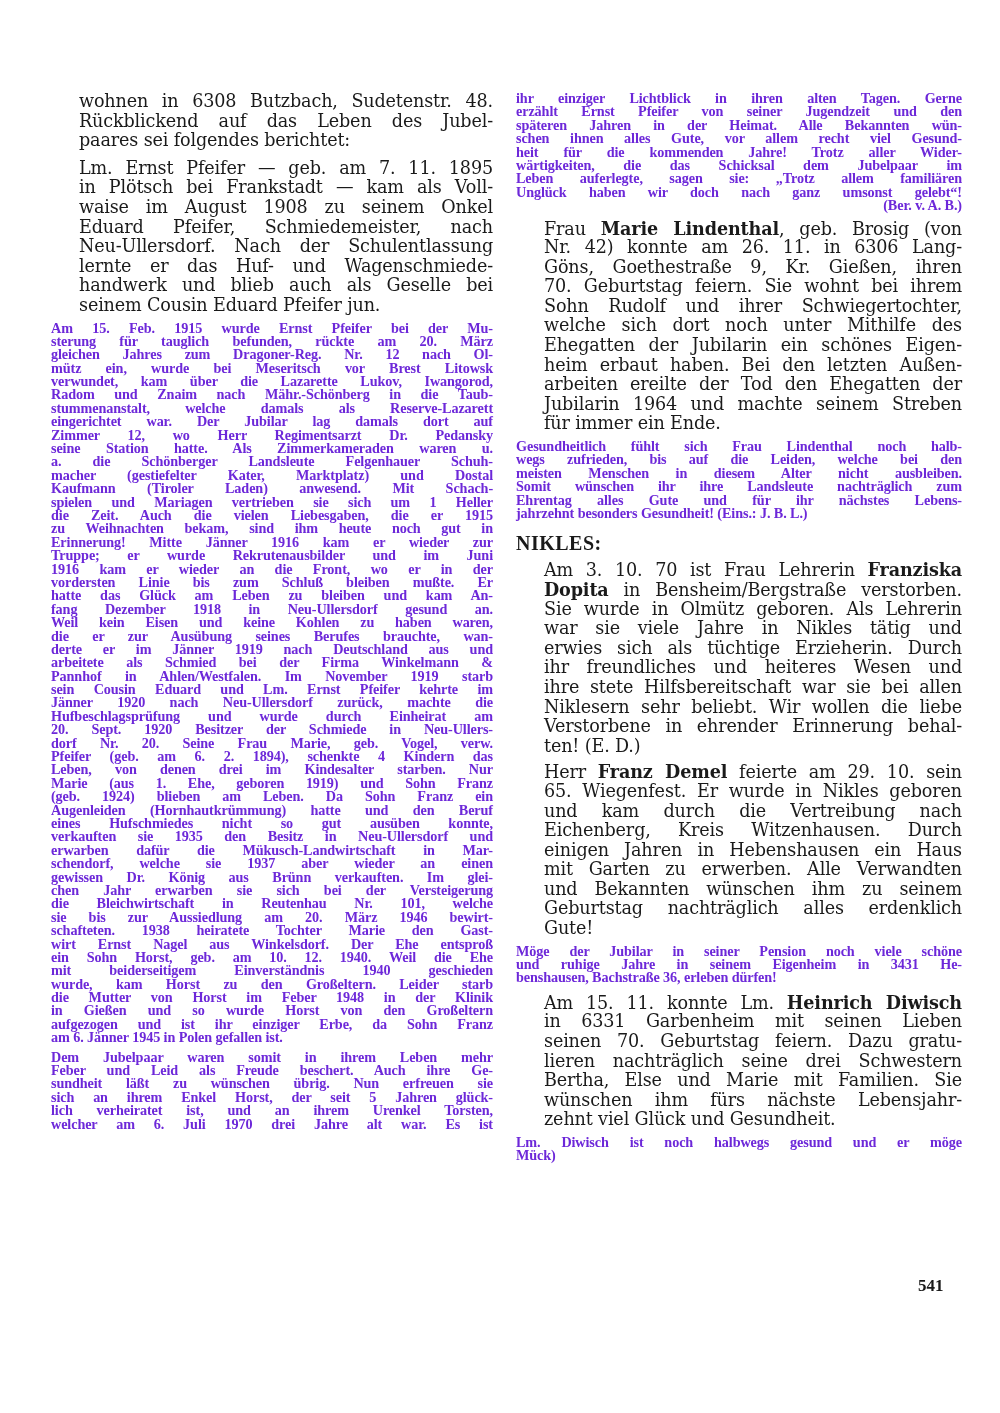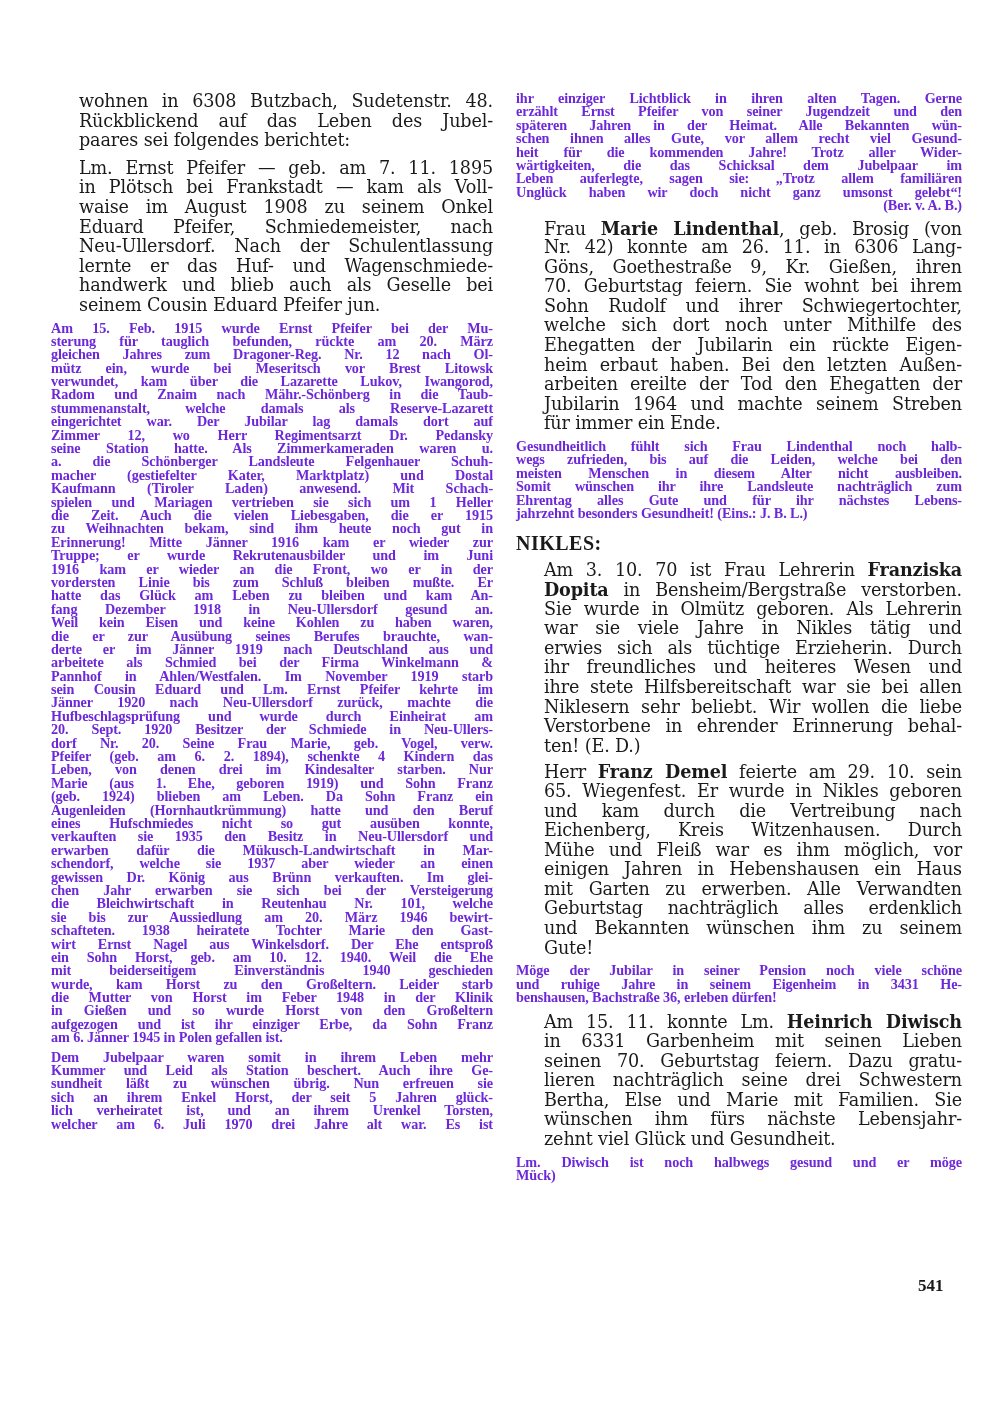--- a/index.html
+++ b/index.html
@@ -95,49 +95,49 @@
       <span class="line">mit beiderseitigem Einverständnis 1940 geschieden</span>
       <span class="line">wurde, kam Horst zu den Großeltern. Leider starb</span>
       <span class="line">die Mutter von Horst im Feber 1948 in der Klinik</span>
       <span class="line">in Gießen und so wurde Horst von den Großeltern</span>
       <span class="line">aufgezogen und ist ihr einziger Erbe, da Sohn Franz</span>
       <span class="line last">am 6. Jänner 1945 in Polen gefallen ist.</span>
     </div>
   <div class="gap-s"></div>
   <div class="para small">
       <span class="line">Dem Jubelpaar waren somit in ihrem Leben mehr</span>
-      <span class="line">Kummer und Leid als Station beschert. Auch ihre Ge-</span>
+      <span class="line">Feber und Leid als Freude beschert. Auch ihre Ge-</span>
       <span class="line">sundheit läßt zu wünschen übrig. Nun erfreuen sie</span>
       <span class="line">sich an ihrem Enkel Horst, der seit 5 Jahren glück-</span>
       <span class="line">lich verheiratet ist, und an ihrem Urenkel Torsten,</span>
       <span class="line">welcher am 6. Juli 1970 drei Jahre alt war. Es ist</span>
     </div>
 </div>
 
 <div class="col col-right">
   <div class="para small">
       <span class="line">ihr einziger Lichtblick in ihren alten Tagen. Gerne</span>
       <span class="line">erzählt Ernst Pfeifer von seiner Jugendzeit und den</span>
       <span class="line">späteren Jahren in der Heimat. Alle Bekannten wün-</span>
       <span class="line">schen ihnen alles Gute, vor allem recht viel Gesund-</span>
       <span class="line">heit für die kommenden Jahre! Trotz aller Wider-</span>
       <span class="line">wärtigkeiten, die das Schicksal dem Jubelpaar im</span>
       <span class="line">Leben auferlegte, sagen sie: „Trotz allem familiären</span>
-      <span class="line">Unglück haben wir doch nicht ganz umsonst gelebt“!</span>
+      <span class="line">Unglück haben wir doch nach ganz umsonst gelebt“!</span>
       <span class="line right">(Ber. v. A. B.)</span>
     </div>
   <div class="gap-s"></div>
   <div class="para large">
       <span class="line">Frau <b>Marie Lindenthal</b>, geb. Brosig (von</span>
       <span class="line">Nr. 42) konnte am 26. 11. in 6306 Lang-</span>
       <span class="line">Göns, Goethestraße 9, Kr. Gießen, ihren</span>
       <span class="line">70. Geburtstag feiern. Sie wohnt bei ihrem</span>
       <span class="line">Sohn Rudolf und ihrer Schwiegertochter,</span>
       <span class="line">welche sich dort noch unter Mithilfe des</span>
-      <span class="line">Ehegatten der Jubilarin ein rückte Eigen-</span>
+      <span class="line">Ehegatten der Jubilarin ein schönes Eigen-</span>
       <span class="line">heim erbaut haben. Bei den letzten Außen-</span>
       <span class="line">arbeiten ereilte der Tod den Ehegatten der</span>
       <span class="line">Jubilarin 1964 und machte seinem Streben</span>
       <span class="line last">für immer ein Ende.</span>
     </div>
   <div class="gap-s"></div>
   <div class="para small">
       <span class="line">Gesundheitlich fühlt sich Frau Lindenthal noch halb-</span>
       <span class="line">wegs zufrieden, bis auf die Leiden, welche bei den</span>
       <span class="line">meisten Menschen in diesem Alter nicht ausbleiben.</span>
@@ -159,25 +159,24 @@
       <span class="line">Niklesern sehr beliebt. Wir wollen die liebe</span>
       <span class="line">Verstorbene in ehrender Erinnerung behal-</span>
       <span class="line last">ten! (E. D.)</span>
     </div>
   <div class="gap-s"></div>
   <div class="para large">
       <span class="line">Herr <b>Franz Demel</b> feierte am 29. 10. sein</span>
       <span class="line">65. Wiegenfest. Er wurde in Nikles geboren</span>
       <span class="line">und kam durch die Vertreibung nach</span>
       <span class="line">Eichenberg, Kreis Witzenhausen. Durch</span>
-      <span class="line">Mühe und Fleiß war es ihm möglich, vor</span>
       <span class="line">einigen Jahren in Hebenshausen ein Haus</span>
       <span class="line">mit Garten zu erwerben. Alle Verwandten</span>
+      <span class="line">und Bekannten wünschen ihm zu seinem</span>
       <span class="line">Geburtstag nachträglich alles erdenklich</span>
-      <span class="line">und Bekannten wünschen ihm zu seinem</span>
       <span class="line last">Gute!</span>
     </div>
   <div class="gap-s"></div>
   <div class="para small">
       <span class="line">Möge der Jubilar in seiner Pension noch viele schöne</span>
       <span class="line">und ruhige Jahre in seinem Eigenheim in 3431 He-</span>
       <span class="line last">benshausen, Bachstraße 36, erleben dürfen!</span>
     </div>
   <div class="gap-m"></div>
   <div class="para large">

